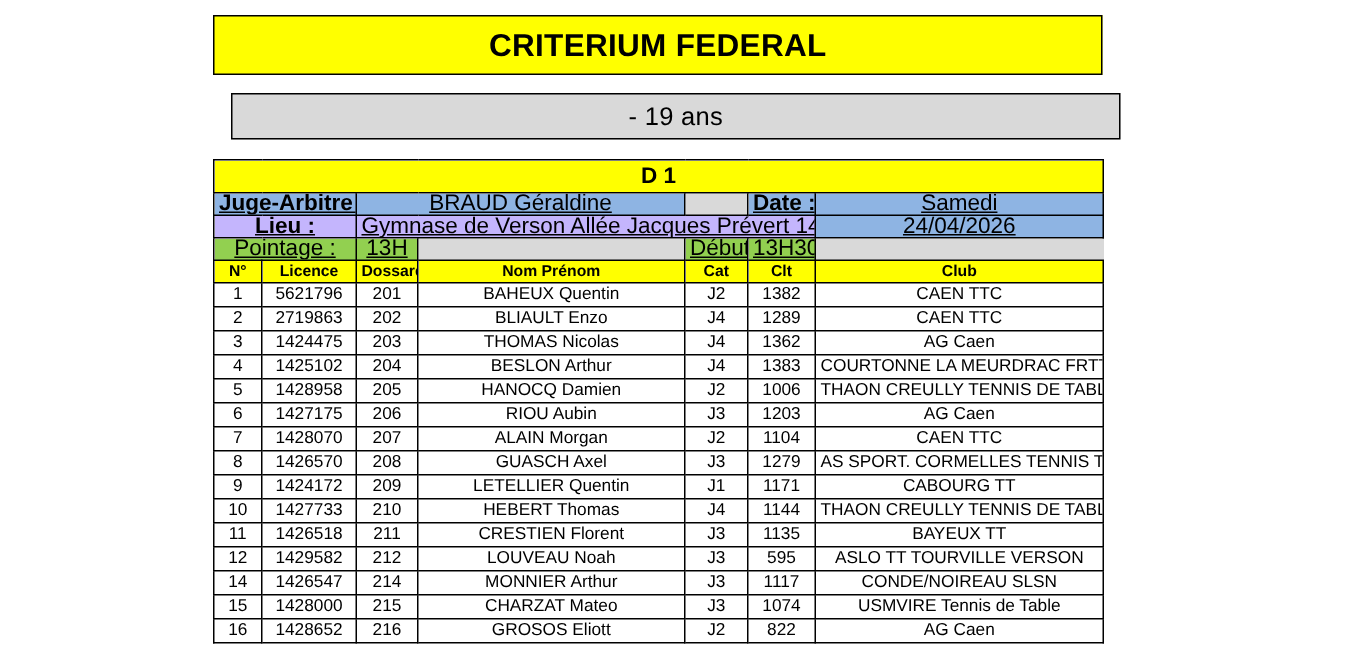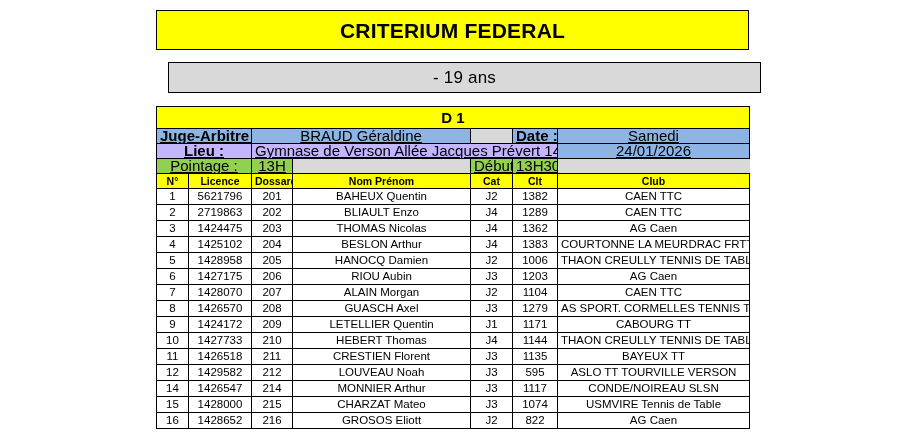--- a/index.html
+++ b/index.html
@@ -11,21 +11,21 @@
     overflow: hidden;
   }
   body {
     font-family: "Liberation Sans", sans-serif;
     color: #000000;
     -webkit-font-smoothing: antialiased;
   }
 
   #sheet {
     position: absolute;
-    left: 156px;
+    left: 142px;
     top: 10px;
     width: 593px;
   }
 
   
   .banner {
     box-sizing: border-box;
     width: 593px;
     border: 1.6px solid #000000;
     text-align: center;
@@ -145,21 +145,21 @@
         <td class="fill-blue ctr bold row-meta lbl-pad" colspan="2">Juge-Arbitre :</td>
         <td class="fill-blue lft row-meta val-pad" colspan="2">BRAUD Géraldine</td>
         <td class="fill-gray row-meta"></td>
         <td class="fill-blue ctr bold row-meta">Date :</td>
         <td class="fill-blue ctr row-meta">Samedi</td>
       </tr>
 
       <tr>
         <td class="fill-orange ctr bold row-meta" colspan="2">Lieu :</td>
         <td class="fill-orange ctr row-meta" colspan="4">Gymnase de Verson Allée Jacques Prévert 14790 VERSON (ASLO)</td>
-        <td class="fill-blue ctr row-meta">24/01/2026</td>
+        <td class="fill-blue ctr row-meta">24/04/2026</td>
       </tr>
 
       <tr>
         <td class="fill-green ctr row-meta" colspan="2">Pointage :</td>
         <td class="fill-green ctr row-meta">13H</td>
         <td class="fill-gray row-meta"></td>
         <td class="fill-green ctr row-meta">Début :</td>
         <td class="fill-green ctr row-meta">13H30</td>
         <td class="fill-gray row-meta no-border-r"></td>
       </tr>

